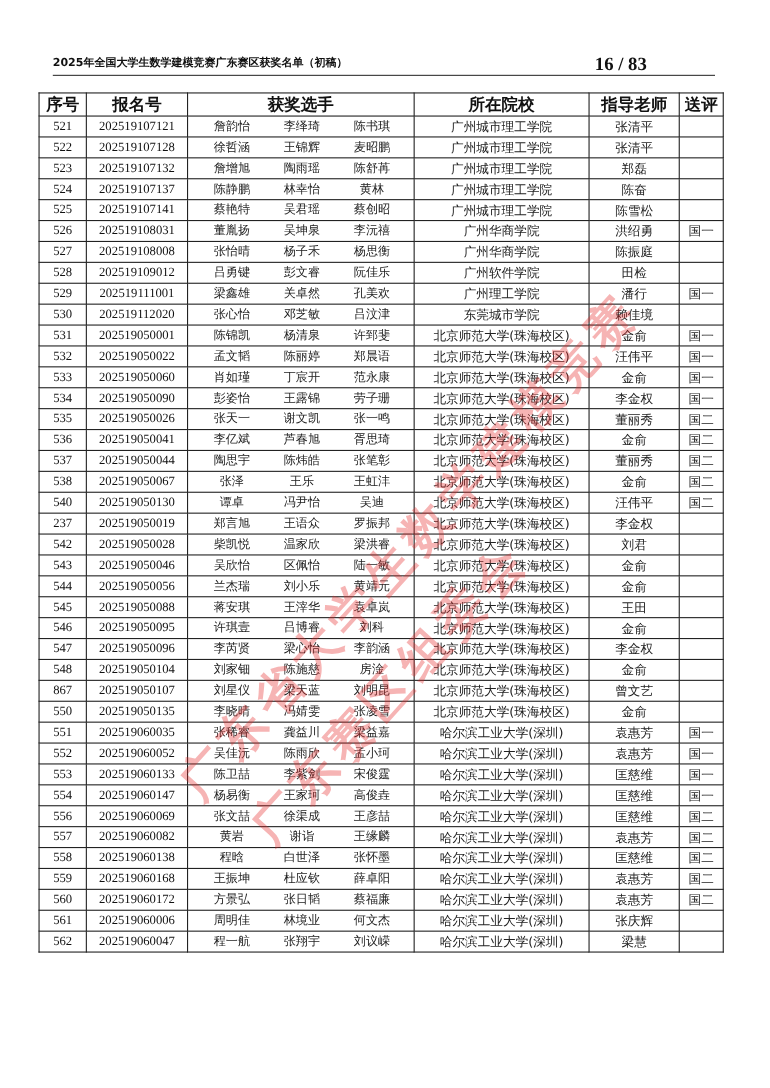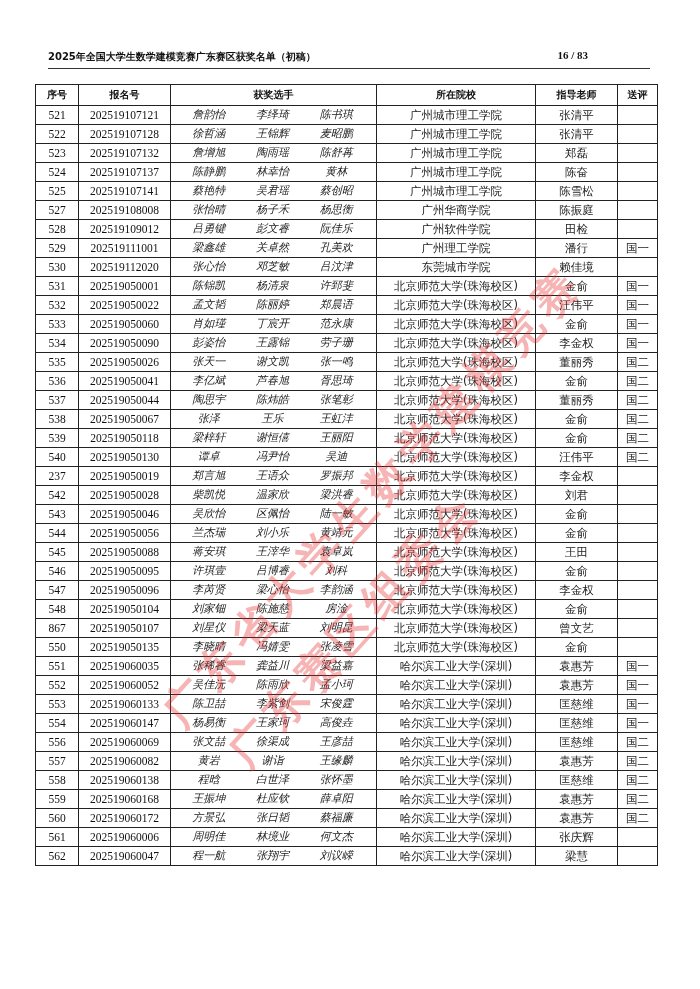--- a/index.html
+++ b/index.html
@@ -2,30 +2,30 @@
 <html><head>
   <meta charset="utf-8">
   <style>
     html, body { margin: 0; padding: 0; background: #ffffff; }
     body { width: 700px; height: 989px; position: relative; overflow: hidden;
       font-family: "DejaVu Serif", "Liberation Serif", serif; color: #111; }
     .page-header { position: absolute; left: 48px; top: 48px; width: 602px; height: 20px;
       border-bottom: 1.5px solid #333; }
     .page-title { position: absolute; left: 0; right: 0; top: 2px; text-align: left;
       font-size: 10px; font-weight: bold; font-family: "DejaVu Sans", "Liberation Sans", sans-serif; letter-spacing: 0px; }
-    .page-num { position: absolute; right: 62px; top: 1px; font-size: 11px; font-weight: bold;
+    .page-num { position: absolute; right: 62px; top: 1px; font-size: 17px; font-weight: bold;
       font-family: "Liberation Serif", serif; }
     table.awards { position: absolute; left: 35px; top: 84px; border-collapse: collapse;
       table-layout: fixed; width: 622px; }
     table.awards th, table.awards td { border: 1px solid #222; text-align: center;
       font-size: 11.5px; padding: 0; height: 18px; line-height: 18px; white-space: nowrap; overflow: hidden; }
-    table.awards th { font-family: "DejaVu Sans", "Liberation Sans", sans-serif; font-weight: bold; font-size: 10px; height: 20px; line-height: 20px; margin-top: 45px; }
+    table.awards th { font-family: "DejaVu Sans", "Liberation Sans", sans-serif; font-weight: bold; font-size: 15px; height: 20px; line-height: 20px; margin-top: 45px; }
     td.num, td.reg { font-family: "Liberation Serif", serif; font-size: 12px; }
     td.names { padding: 0; }
-    .names-wrap { display: flex; justify-content: flex-start; padding: 0 6px; font-style: italic; }
+    .names-wrap { display: flex; justify-content: flex-end; padding: 0 6px; }
     .names-wrap span { width: 33%; text-align: center; font-family: "DejaVu Sans", sans-serif; font-size: 11px; color: #222; }
     td.school, td.advisor, td.rec { font-family: "DejaVu Sans", sans-serif; font-size: 11px; color: #222; }
     .watermark { position: absolute; pointer-events: none; color: rgba(230, 40, 40, 0.35);
       font-family: "DejaVu Sans", sans-serif; font-weight: bold; font-size: 44px; white-space: nowrap;
       transform-origin: left top; letter-spacing: 6px; }
   </style>
 </head>
 <body>
 
 <div class="page-header">
@@ -117,20 +117,34 @@
             <span>蔡艳特</span>
             <span>吴君瑶</span>
             <span>蔡创昭</span>
           </div>
         </td>
         <td class="school">广州城市理工学院</td>
         <td class="advisor">陈雪松</td>
         <td class="rec"></td>
       </tr>
       <tr>
+        <td class="num">526</td>
+        <td class="reg">202519108031</td>
+        <td class="names">
+          <div class="names-wrap">
+            <span>董胤扬</span>
+            <span>吴坤泉</span>
+            <span>李沅禧</span>
+          </div>
+        </td>
+        <td class="school">广州华商学院</td>
+        <td class="advisor">洪绍勇</td>
+        <td class="rec">国一</td>
+      </tr>
+      <tr>
         <td class="num">527</td>
         <td class="reg">202519108008</td>
         <td class="names">
           <div class="names-wrap">
             <span>张怡晴</span>
             <span>杨子禾</span>
             <span>杨思衡</span>
           </div>
         </td>
         <td class="school">广州华商学院</td>
@@ -278,34 +292,20 @@
         <td class="rec">国二</td>
       </tr>
       <tr>
         <td class="num">538</td>
         <td class="reg">202519050067</td>
         <td class="names">
           <div class="names-wrap">
             <span>张泽</span>
             <span>王乐</span>
             <span>王虹沣</span>
-          </div>
-        </td>
-        <td class="school">北京师范大学(珠海校区)</td>
-        <td class="advisor">金俞</td>
-        <td class="rec">国二</td>
-      </tr>
-      <tr>
-        <td class="num">539</td>
-        <td class="reg">202519050118</td>
-        <td class="names">
-          <div class="names-wrap">
-            <span>梁梓轩</span>
-            <span>谢恒僖</span>
-            <span>王丽阳</span>
           </div>
         </td>
         <td class="school">北京师范大学(珠海校区)</td>
         <td class="advisor">金俞</td>
         <td class="rec">国二</td>
       </tr>
       <tr>
         <td class="num">540</td>
         <td class="reg">202519050130</td>
         <td class="names">

